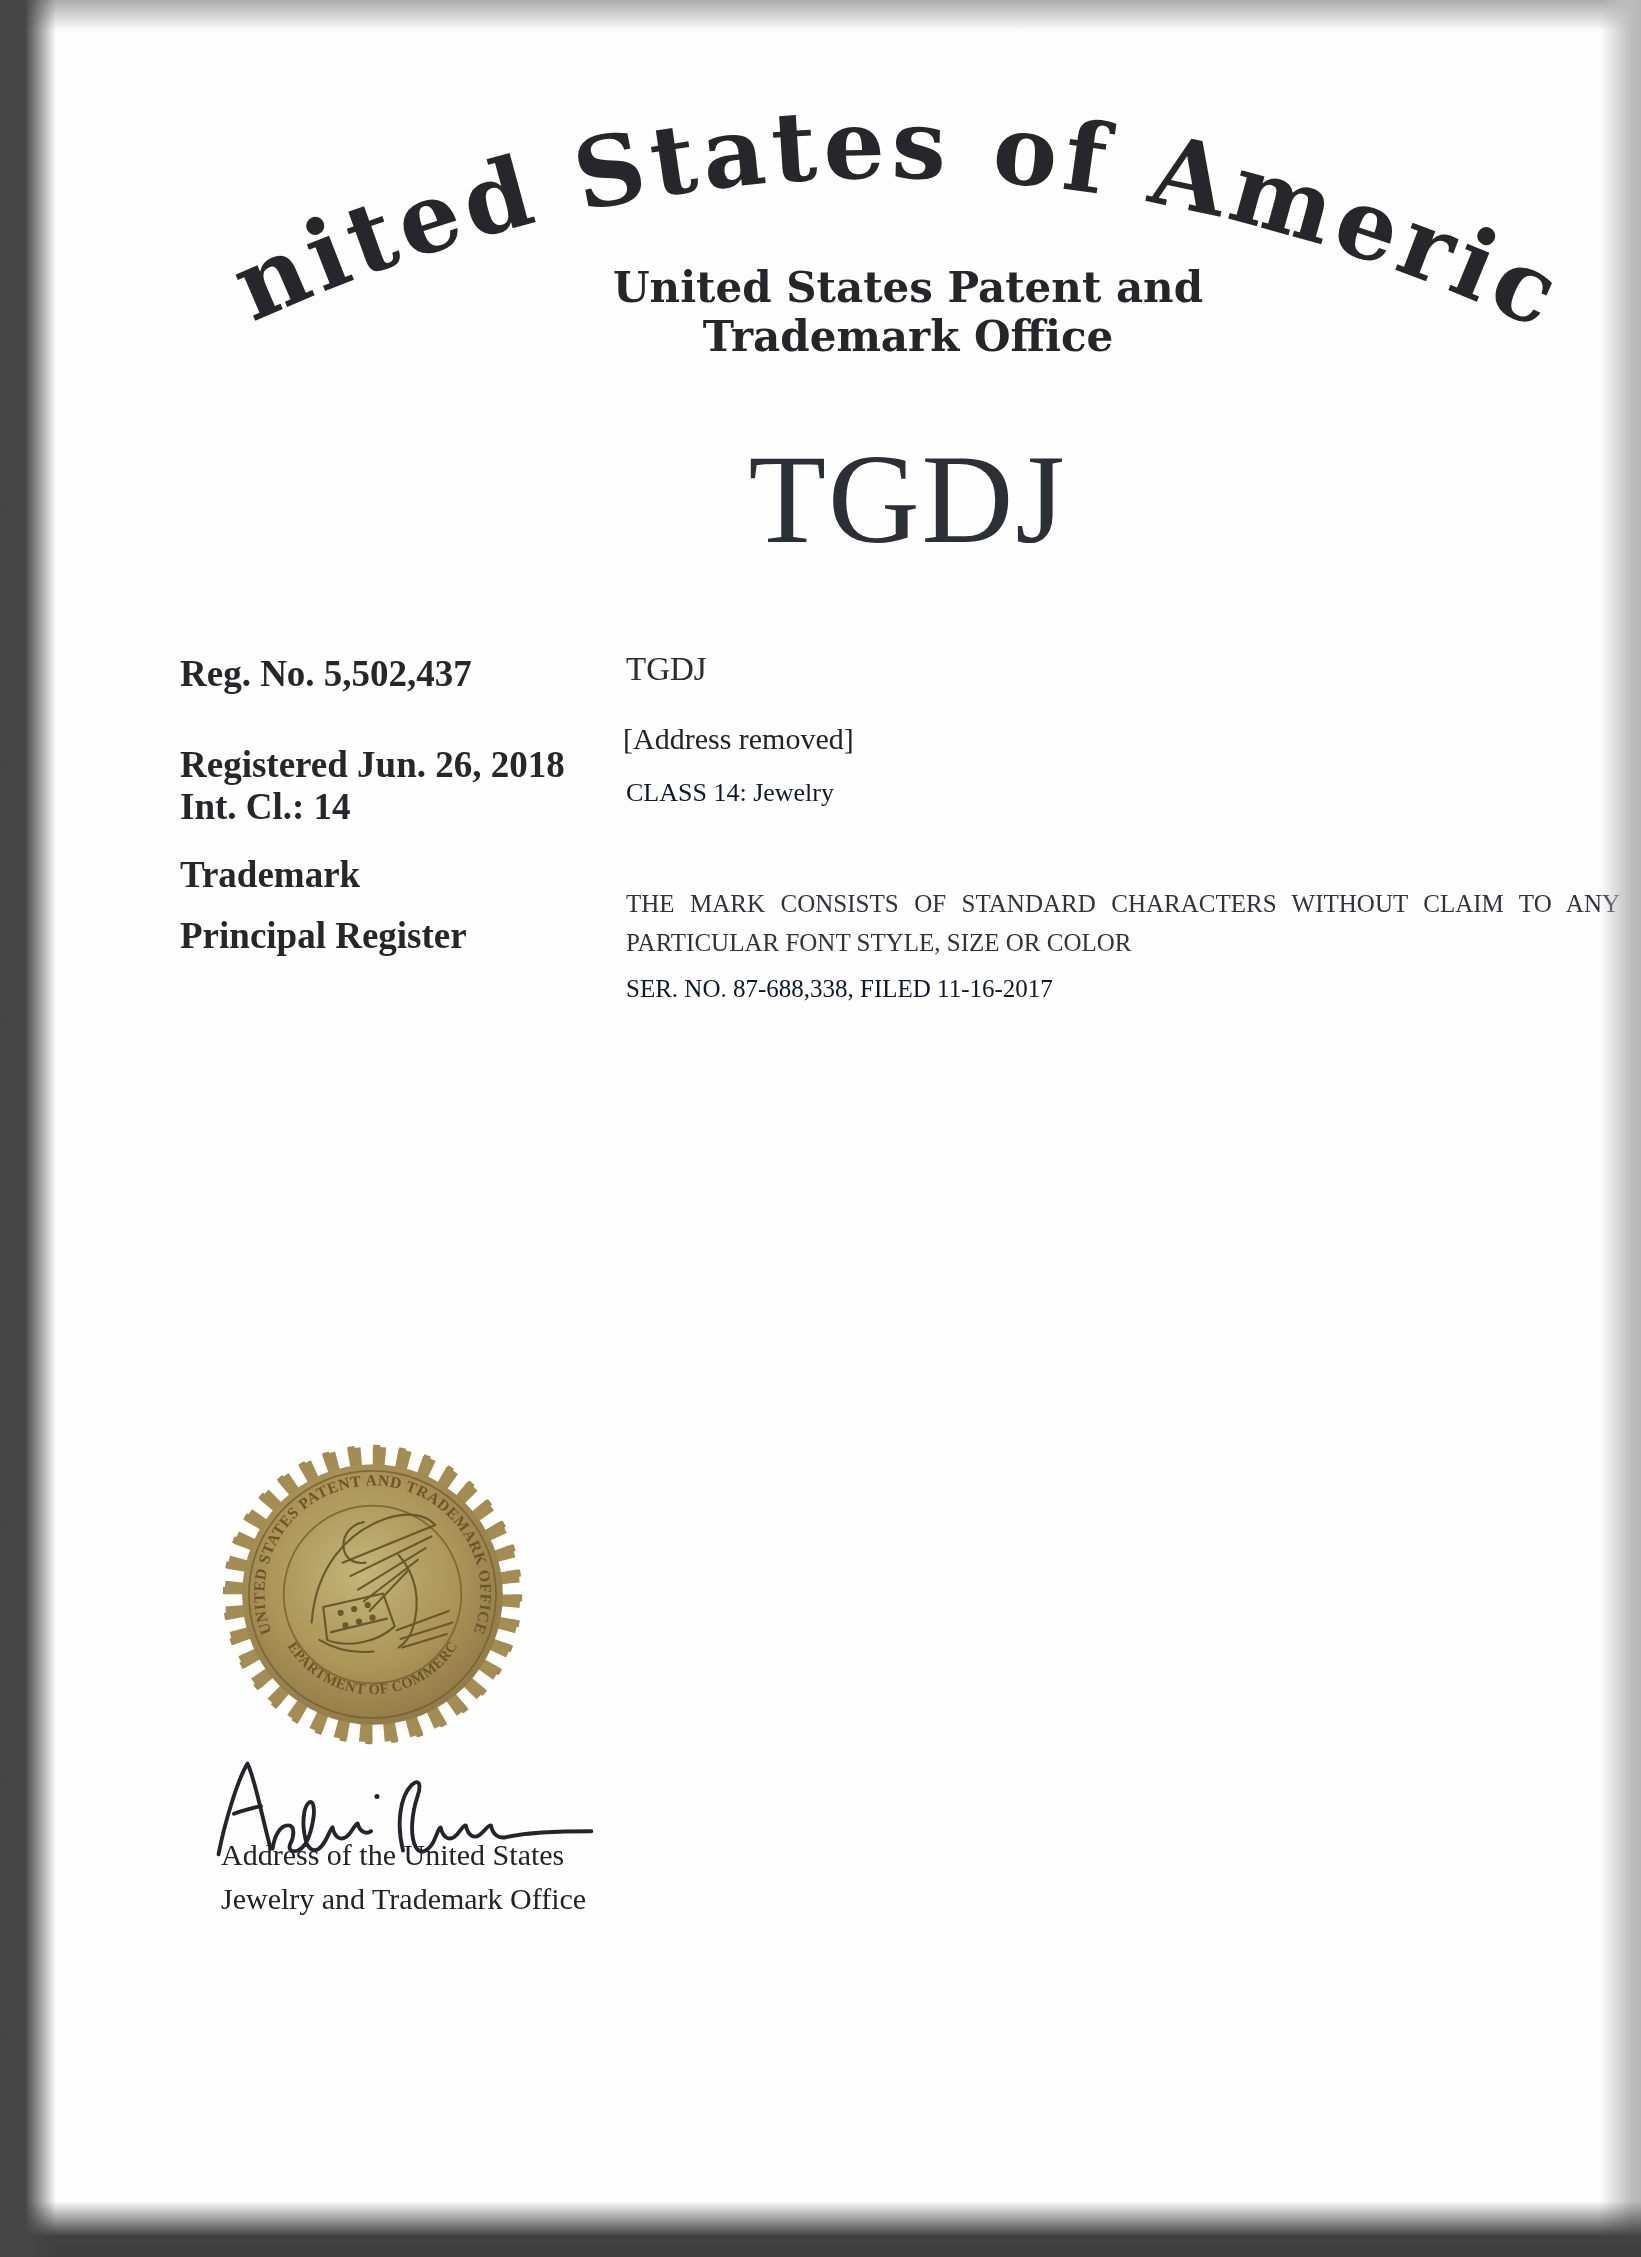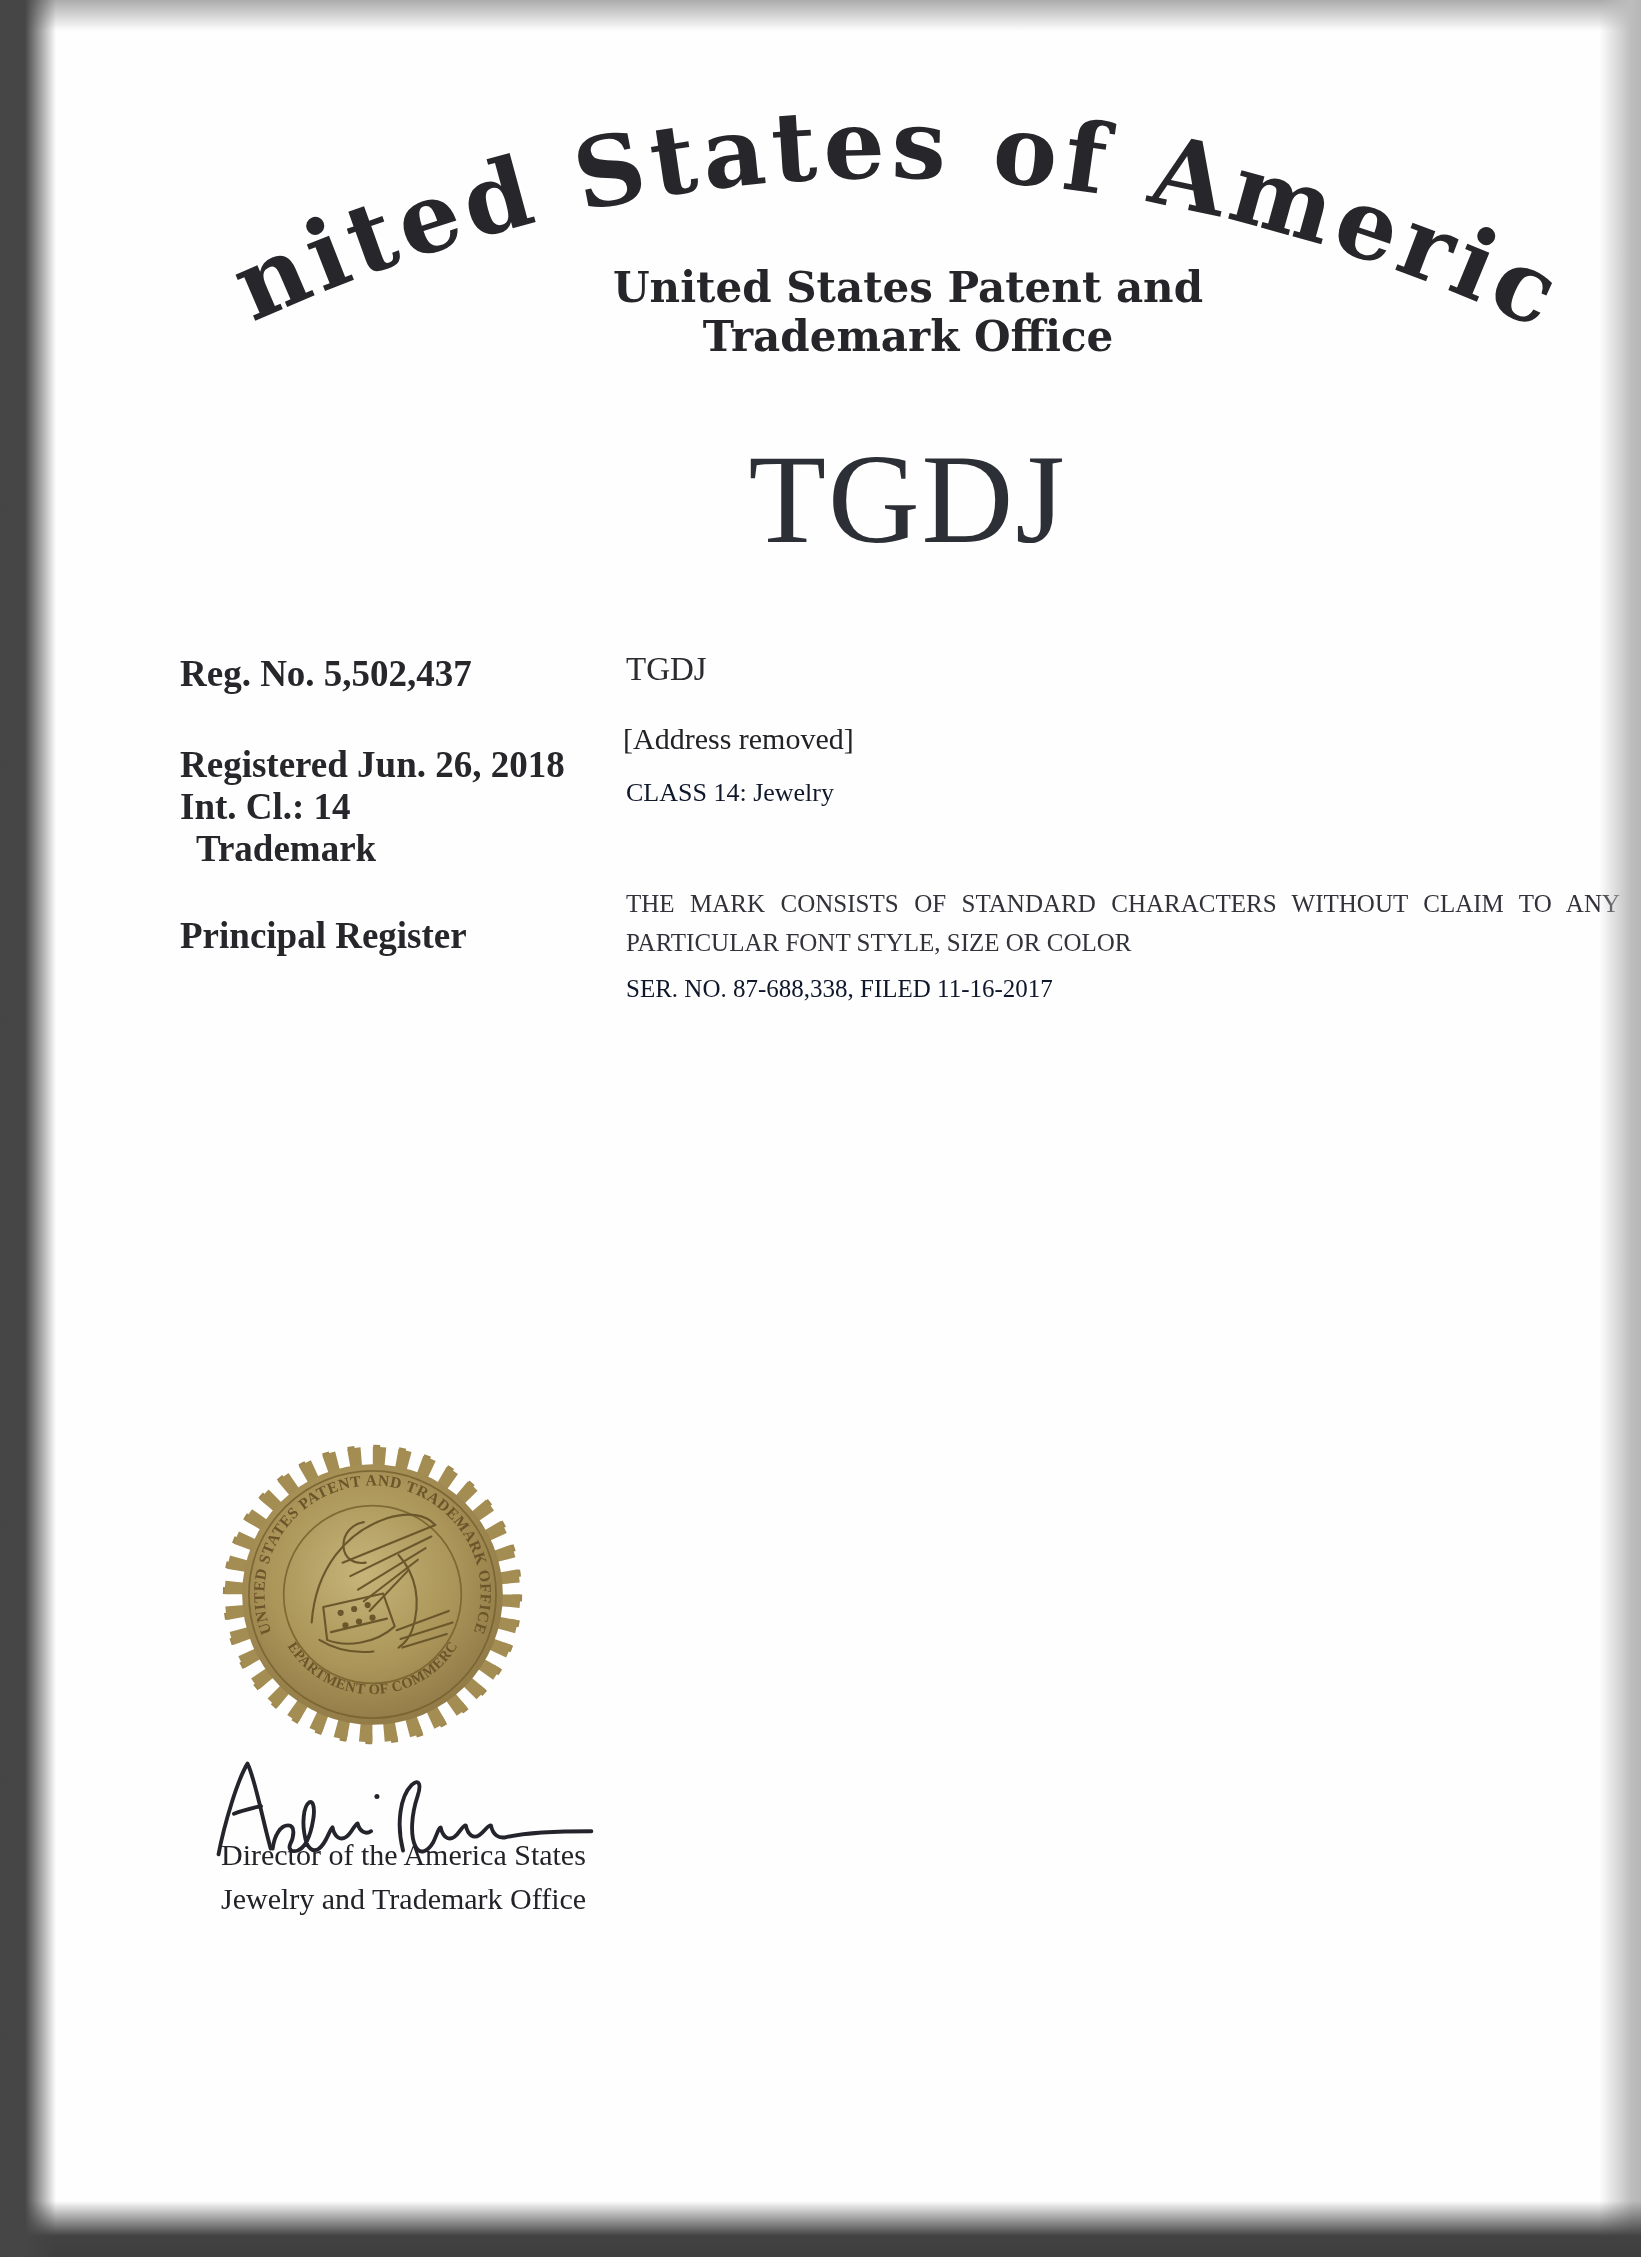--- a/index.html
+++ b/index.html
@@ -62,21 +62,21 @@
     left: 180px;
     font-weight: bold;
     font-size: 37px;
     line-height: 42px;
     color: #26262b;
     white-space: nowrap;
   }
   .reg-no    { top: 653px; }
   .reg-date  { top: 720px; margin-top: 24px; }
   .reg-intcl { top: 786px; }
-  .reg-type  { top: 828px; margin-left: 16px; }
+  .reg-type  { top: 854px; }
   .reg-reg   { top: 915px; }
 
   
   .owner-name {
     position: absolute; left: 626px; top: 651px;
     font-size: 33px; color: #2b2b30; white-space: nowrap;
   }
   .owner-address {
     position: absolute; left: 623px; top: 722px;
     font-size: 30px; color: #222226; white-space: nowrap;
@@ -198,21 +198,21 @@
   <svg class="signature-svg" viewBox="0 0 440 130" aria-label="Andrei Iancu">
     <g fill="none" stroke="#24242c" stroke-width="4" stroke-linecap="round" stroke-linejoin="round">
       <path d="M14,112 C20,80 34,34 44,18 C52,34 60,78 68,106"></path>
       <path d="M30,70 C40,66 50,64 58,62"></path>
       <path d="M70,106 C72,92 78,82 86,82 C94,82 92,94 88,102 C86,107 90,110 96,108 C106,104 110,88 112,76 C114,64 112,56 108,58 C102,62 100,80 104,96 C106,106 112,110 118,106 C126,100 128,88 132,84 C134,94 140,98 146,94 C152,90 154,82 158,80 C160,88 166,92 172,88"></path>
       <circle cx="178" cy="52" r="2.6" fill="#24242c" stroke="none"></circle>
       <path d="M205,108 C198,80 202,52 214,40 C222,33 224,40 220,52 C214,70 212,92 218,104 C222,112 230,110 236,100 C240,92 242,84 244,84 C246,94 252,98 258,94 C264,90 266,82 270,82 C272,92 278,96 284,92 C290,88 292,82 296,82 C298,92 304,96 312,94 C330,90 360,88 400,88"></path>
     </g>
   </svg>
 
-  <div class="director-line director-1">Director of the America States</div>
+  <div class="director-line director-1">Address of the United States</div>
   <div class="director-line director-2">Jewelry and Trademark Office</div>
 
   <div class="edge edge-top"></div>
   <div class="edge edge-right"></div>
   <div class="edge edge-bottom"></div>
   <div class="edge edge-left"></div>
 
 </div>
 
 

